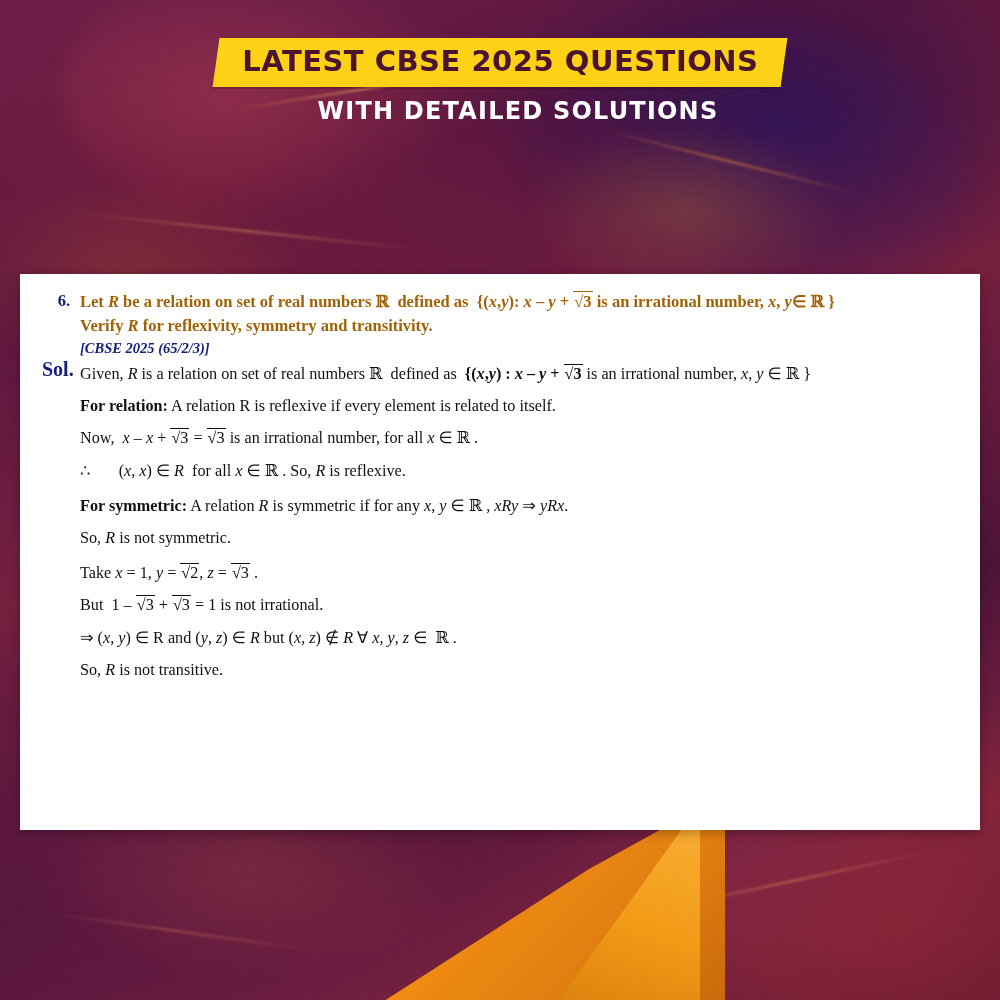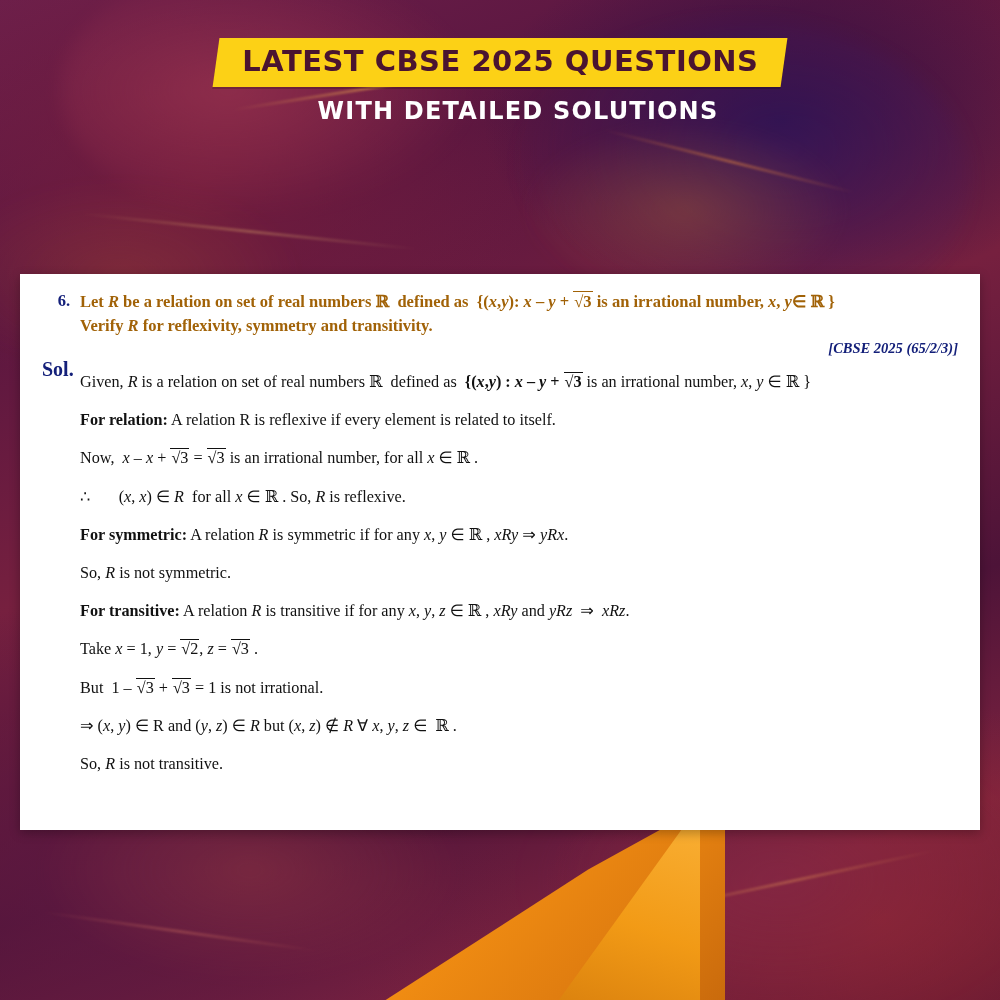--- a/index.html
+++ b/index.html
@@ -108,23 +108,23 @@
   }
   .sol-label {
     width: 38px; flex: none;
     color: #14207a; font-weight: bold; font-size: 20px;
     text-align: right; padding-right: 10px; padding-top: 1px;
   }
   .q-body { flex: 1; }
   .q-text {
     color: #a16207; font-weight: bold; font-size: 16.5px; line-height: 1.45;
   }
-  .src-line { text-align: right; font-size: 14.5px; font-weight: bold; font-style: italic; color: #14207a; margin-top: 2px; }
+  .src-line { font-size: 14.5px; font-weight: bold; font-style: italic; color: #14207a; margin-top: 2px; }
   .sol-body { flex: 1; color: #111; font-size: 16.2px; line-height: 1.62; }
-  .sol-body p { margin: 12px 0 9px 0; }
+  .sol-body p { margin: 4px 0 9px 0; }
   .sol-body p.tight { margin-bottom: 6px; }
   .gap { margin-top: 14px; }
   i.v { font-style: italic; }
   b.bold { font-weight: bold; }
   .rad { white-space: nowrap; }
   .rad .bar { border-top: 1.1px solid currentColor; padding: 0 1px 0 1px; }
   .rset { font-family: "DejaVu Serif", serif; }
 </style>
 </head>
 <body>
@@ -195,23 +195,20 @@
           <b class="bold">For symmetric:</b> A relation <i class="v">R</i> is symmetric if for any <i class="v">x</i>, <i class="v">y</i> ∈ <span class="rset">ℝ</span> , <i class="v">xRy</i> ⇒ <i class="v">yRx</i>.
         </p>
 
 
 
 
         <p>
           So, <i class="v">R</i> is not symmetric.
         </p>
 
-        <p class="tight gap">
-          <b class="bold">For transitive:</b> A relation <i class="v">R</i> is transitive if for any <i class="v">x</i>, <i class="v">y</i>, <i class="v">z</i> ∈ <span class="rset">ℝ</span> , <i class="v">xRy</i> and <i class="v">yRz</i>&nbsp; ⇒&nbsp; <i class="v">xRz</i>.
-        </p>
 
         <p class="tight">
           Take <i class="v">x</i> = 1, <i class="v">y</i> = <span class="rad"><span class="bar">√2</span></span>, <i class="v">z</i> = <span class="rad"><span class="bar">√3</span></span> .
         </p>
 
 
         <p class="tight">
           But&nbsp; 1 – <span class="rad"><span class="bar">√3</span></span> + <span class="rad"><span class="bar">√3</span></span> = 1 is not irrational.
         </p>
 

